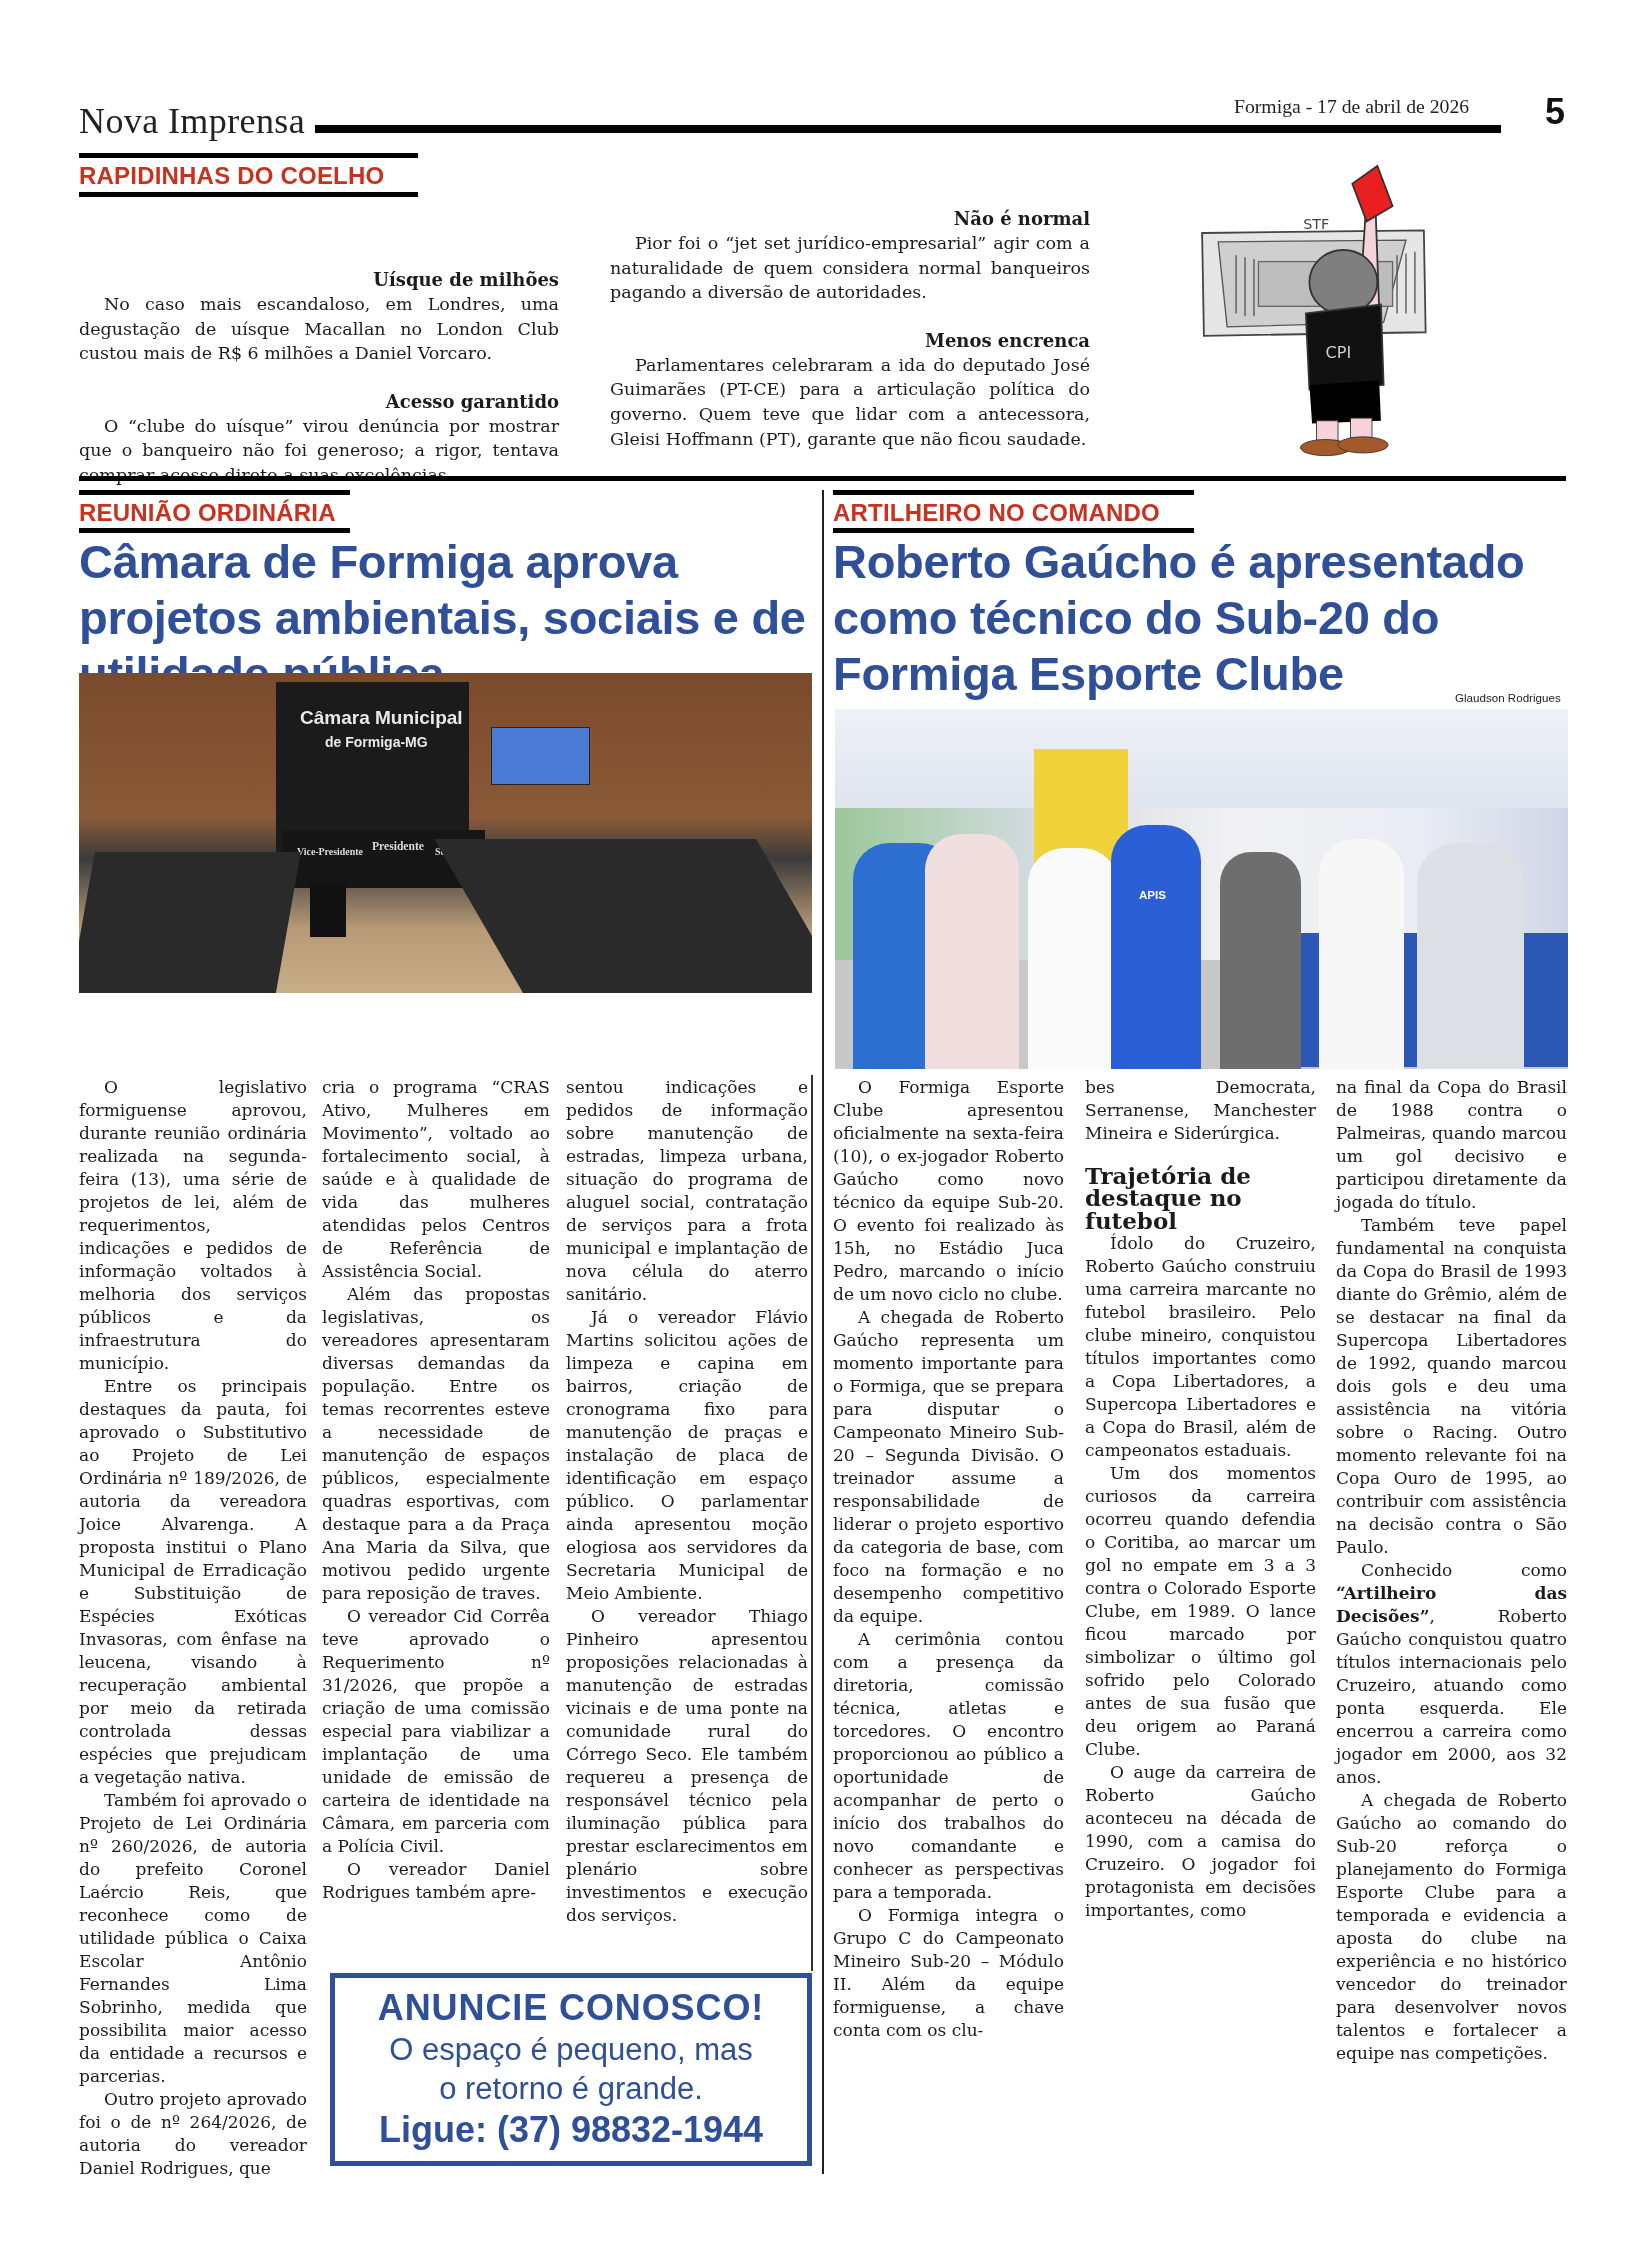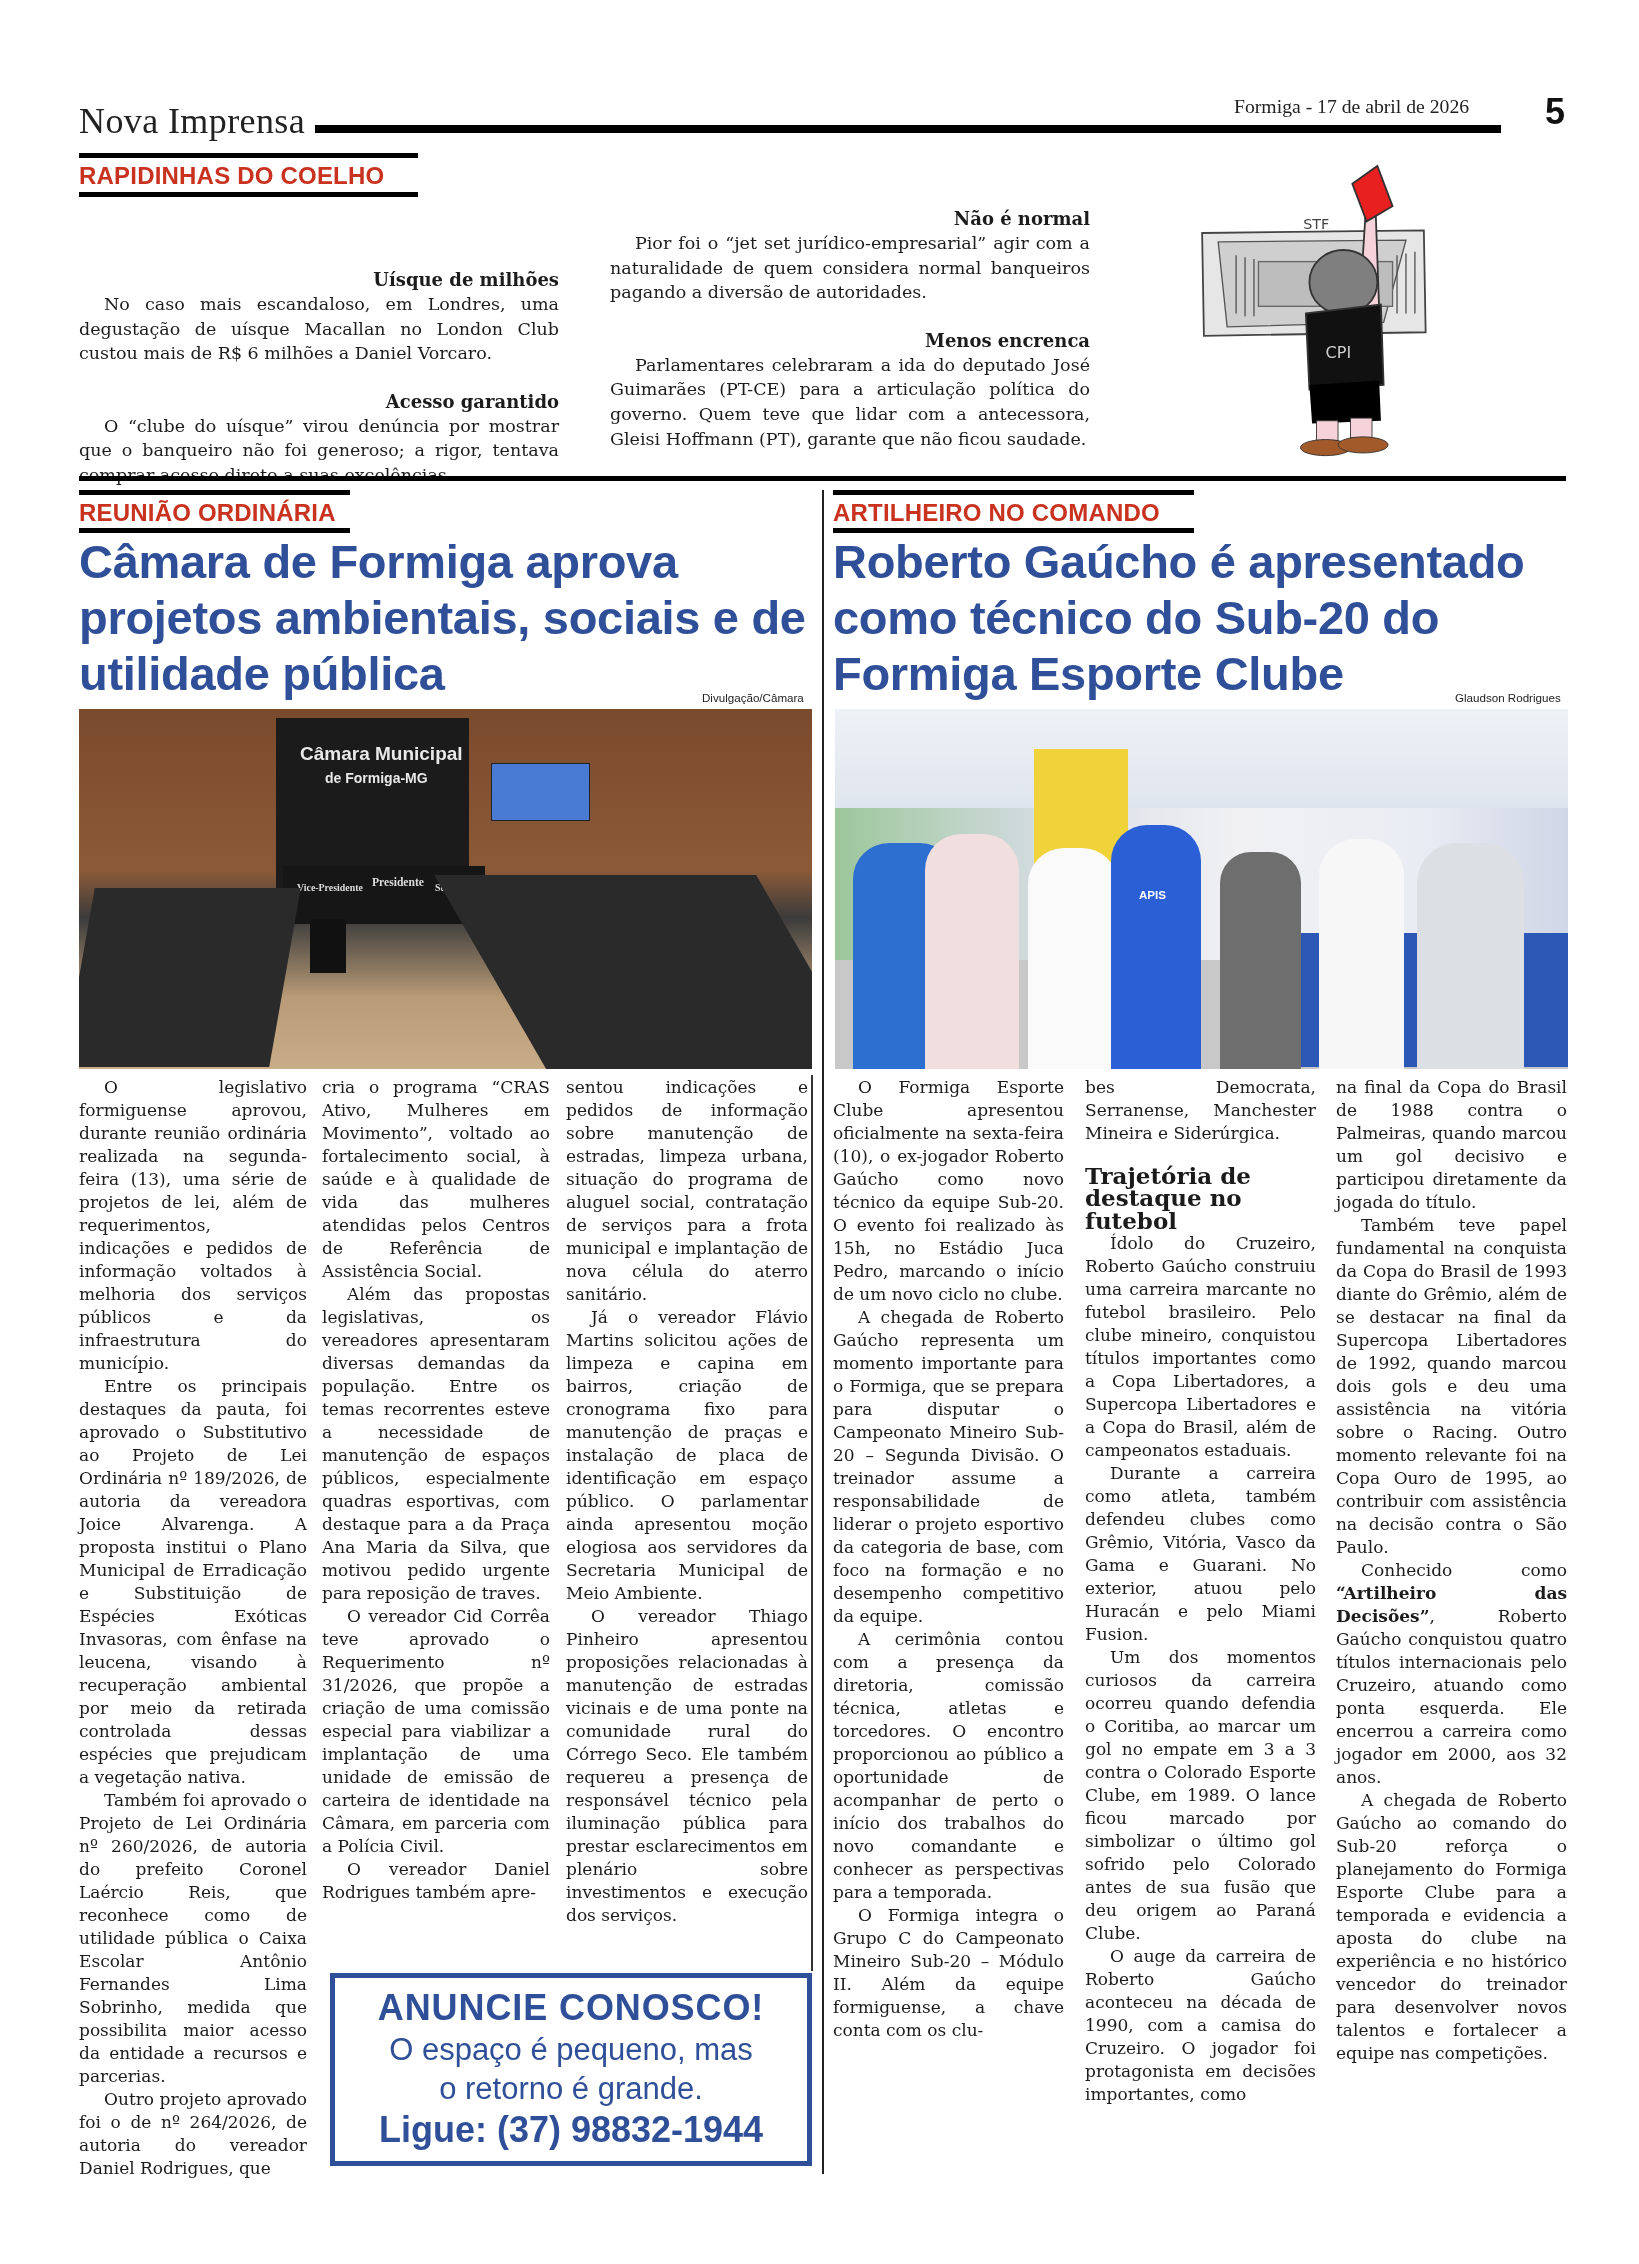--- a/index.html
+++ b/index.html
@@ -103,21 +103,21 @@
 </div>
 
 <div class="abs section-rule" style="left:79px;top:476px;width:1487px;"></div>
 
 <div class="abs kick-rule" style="left:79px;top:490px;width:271px;"></div>
 <div class="abs kicker" style="left:79px;top:499px;">REUNIÃO ORDINÁRIA</div>
 <div class="abs kick-rule" style="left:79px;top:528px;width:271px;"></div>
 <div class="abs headline" style="left:79px;top:534px;width:743px;">Câmara de Formiga aprova projetos ambientais, sociais e de utilidade pública</div>
 <div class="abs credit" style="left:702px;top:691px;">Divulgação/Câmara</div>
 
-<div class="abs photo" style="left:79px;top:709px;width:733px;height:360px;background:linear-gradient(180deg,#7a4a2c 0%,#8a5a38 45%,#3b3b3b 58%,#b89a76 80%,#c9ad88 100%);">
+<div class="abs photo" style="left:79px;top:673px;width:733px;height:320px;background:linear-gradient(180deg,#7a4a2c 0%,#8a5a38 45%,#3b3b3b 58%,#b89a76 80%,#c9ad88 100%);">
   <div class="abs" style="left:197px;top:9px;width:193px;height:179px;background:#1b1b1b;"></div>
   <div class="abs" style="left:221px;top:34px;color:#e9e9e9;font-family:'Liberation Sans',sans-serif;font-weight:bold;font-size:19px;">Câmara Municipal</div>
   <div class="abs" style="left:246px;top:61px;color:#e9e9e9;font-family:'Liberation Sans',sans-serif;font-weight:bold;font-size:14px;">de Formiga-MG</div>
   <div class="abs" style="left:412px;top:54px;width:99px;height:58px;background:#4a7bd4;border:1.8px solid #222;"></div>
   <div class="abs" style="left:204px;top:157px;width:202px;height:58px;background:#161616;"></div>
   <div class="abs" style="left:218px;top:173px;color:#ddd;font-family:'Liberation Serif',serif;font-weight:bold;font-size:9.9px;">Vice-Presidente</div>
   <div class="abs" style="left:293px;top:167px;color:#ddd;font-family:'Liberation Serif',serif;font-weight:bold;font-size:11.6px;">Presidente</div>
   <div class="abs" style="left:356px;top:173px;color:#ddd;font-family:'Liberation Serif',serif;font-weight:bold;font-size:9.9px;">Secretário</div>
   <div class="abs" style="left:0;top:179px;width:206px;height:179px;background:#2a2a2a;transform:skewX(-10deg);"></div>
   <div class="abs" style="left:412px;top:166px;width:322px;height:197px;background:#2a2a2a;transform:skewX(30deg);"></div>
@@ -177,21 +177,20 @@
 <div class="abs col" style="left:833px;top:1076px;width:231px;">
   <p>O Formiga Esporte Clube apresentou oficialmente na sexta-feira (10), o ex-jogador Roberto Gaúcho como novo técnico da equipe Sub-20. O evento foi realizado às 15h, no Estádio Juca Pedro, marcando o início de um novo ciclo no clube.</p>
   <p>A chegada de Roberto Gaúcho representa um momento importante para o Formiga, que se prepara para disputar o Campeonato Mineiro Sub-20 – Segunda Divisão. O treinador assume a responsabilidade de liderar o projeto esportivo da categoria de base, com foco na formação e no desempenho competitivo da equipe.</p>
   <p>A cerimônia contou com a presença da diretoria, comissão técnica, atletas e torcedores. O encontro proporcionou ao público a oportunidade de acompanhar de perto o início dos trabalhos do novo comandante e conhecer as perspectivas para a temporada.</p>
   <p>O Formiga integra o Grupo C do Campeonato Mineiro Sub-20 – Módulo II. Além da equipe formiguense, a chave conta com os clu-</p>
 </div>
 <div class="abs col" style="left:1085px;top:1076px;width:231px;">
   <p style="text-indent:0">bes Democrata, Serranense, Manchester Mineira e Siderúrgica.</p>
   <h5>Trajetória de destaque no futebol</h5>
   <p>Ídolo do Cruzeiro, Roberto Gaúcho construiu uma carreira marcante no futebol brasileiro. Pelo clube mineiro, conquistou títulos importantes como a Copa Libertadores, a Supercopa Libertadores e a Copa do Brasil, além de campeonatos estaduais.</p>
-  <p>Durante a carreira como atleta, também defendeu clubes como Grêmio, Vitória, Vasco da Gama e Guarani. No exterior, atuou pelo Huracán e pelo Miami Fusion.</p>
   <p>Um dos momentos curiosos da carreira ocorreu quando defendia o Coritiba, ao marcar um gol no empate em 3 a 3 contra o Colorado Esporte Clube, em 1989. O lance ficou marcado por simbolizar o último gol sofrido pelo Colorado antes de sua fusão que deu origem ao Paraná Clube.</p>
   <p>O auge da carreira de Roberto Gaúcho aconteceu na década de 1990, com a camisa do Cruzeiro. O jogador foi protagonista em decisões importantes, como</p>
 </div>
 <div class="abs col" style="left:1336px;top:1076px;width:231px;">
   <p style="text-indent:0">na final da Copa do Brasil de 1988 contra o Palmeiras, quando marcou um gol decisivo e participou diretamente da jogada do título.</p>
   <p>Também teve papel fundamental na conquista da Copa do Brasil de 1993 diante do Grêmio, além de se destacar na final da Supercopa Libertadores de 1992, quando marcou dois gols e deu uma assistência na vitória sobre o Racing. Outro momento relevante foi na Copa Ouro de 1995, ao contribuir com assistência na decisão contra o São Paulo.</p>
   <p><span>Conhecido como </span><b>“Artilheiro das Decisões”</b><span>, Roberto Gaúcho conquistou quatro títulos internacionais pelo Cruzeiro, atuando como ponta esquerda. Ele encerrou a carreira como jogador em 2000, aos 32 anos.</span></p>
   <p>A chegada de Roberto Gaúcho ao comando do Sub-20 reforça o planejamento do Formiga Esporte Clube para a temporada e evidencia a aposta do clube na experiência e no histórico vencedor do treinador para desenvolver novos talentos e fortalecer a equipe nas competições.</p>
 </div>
 

